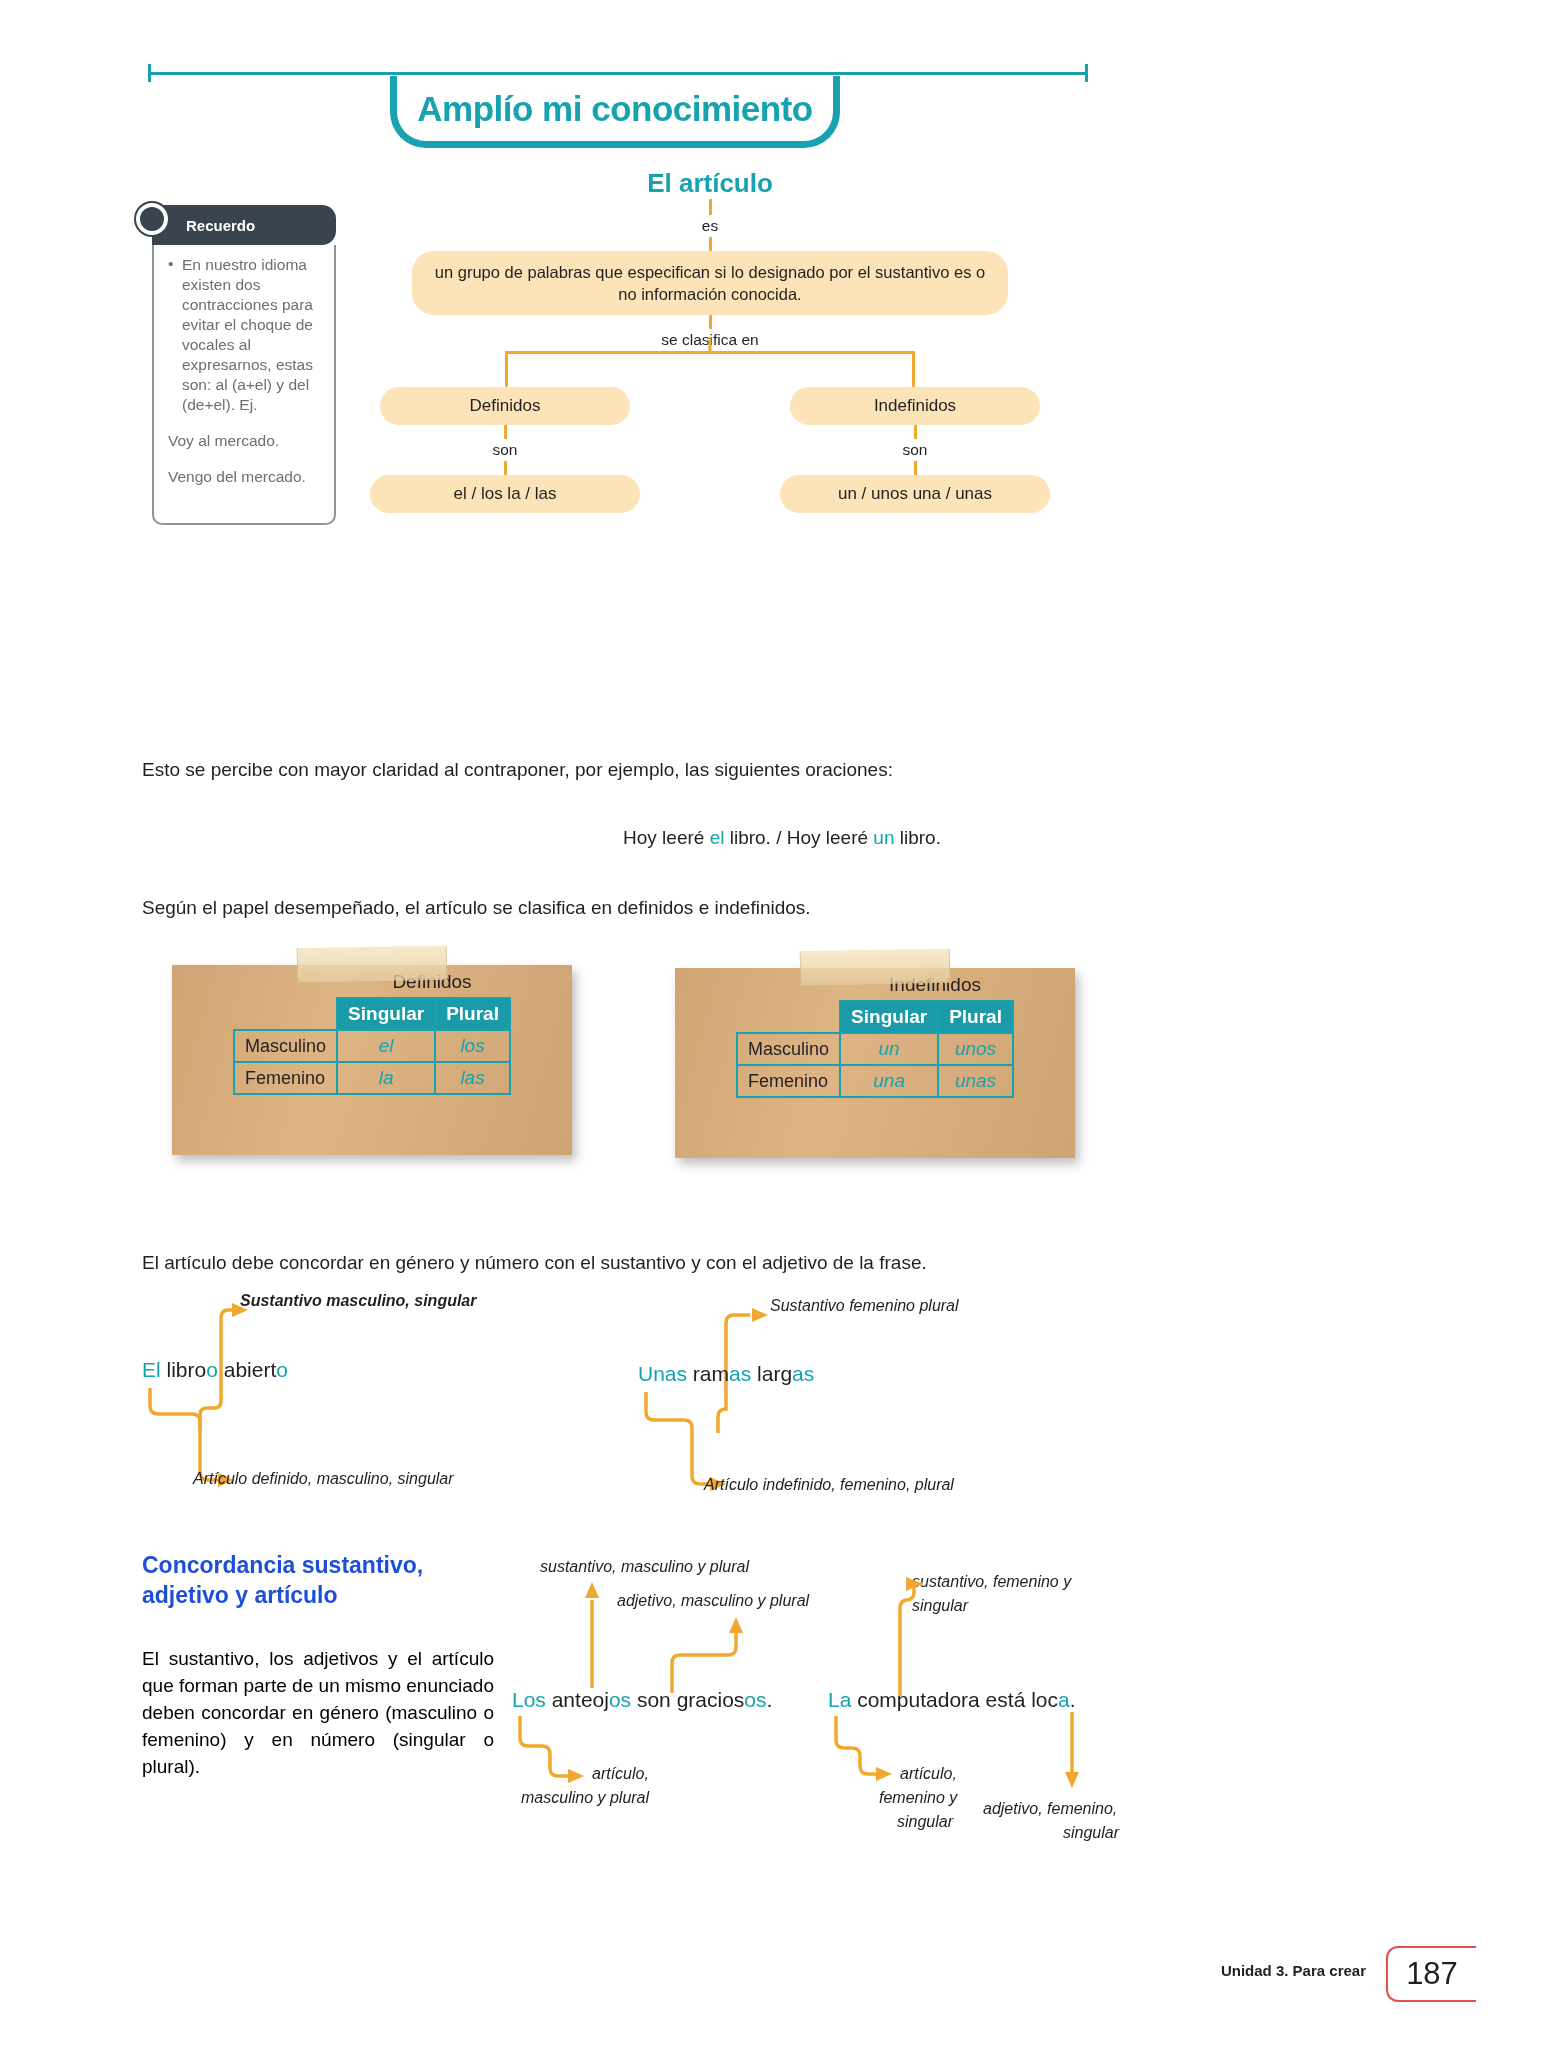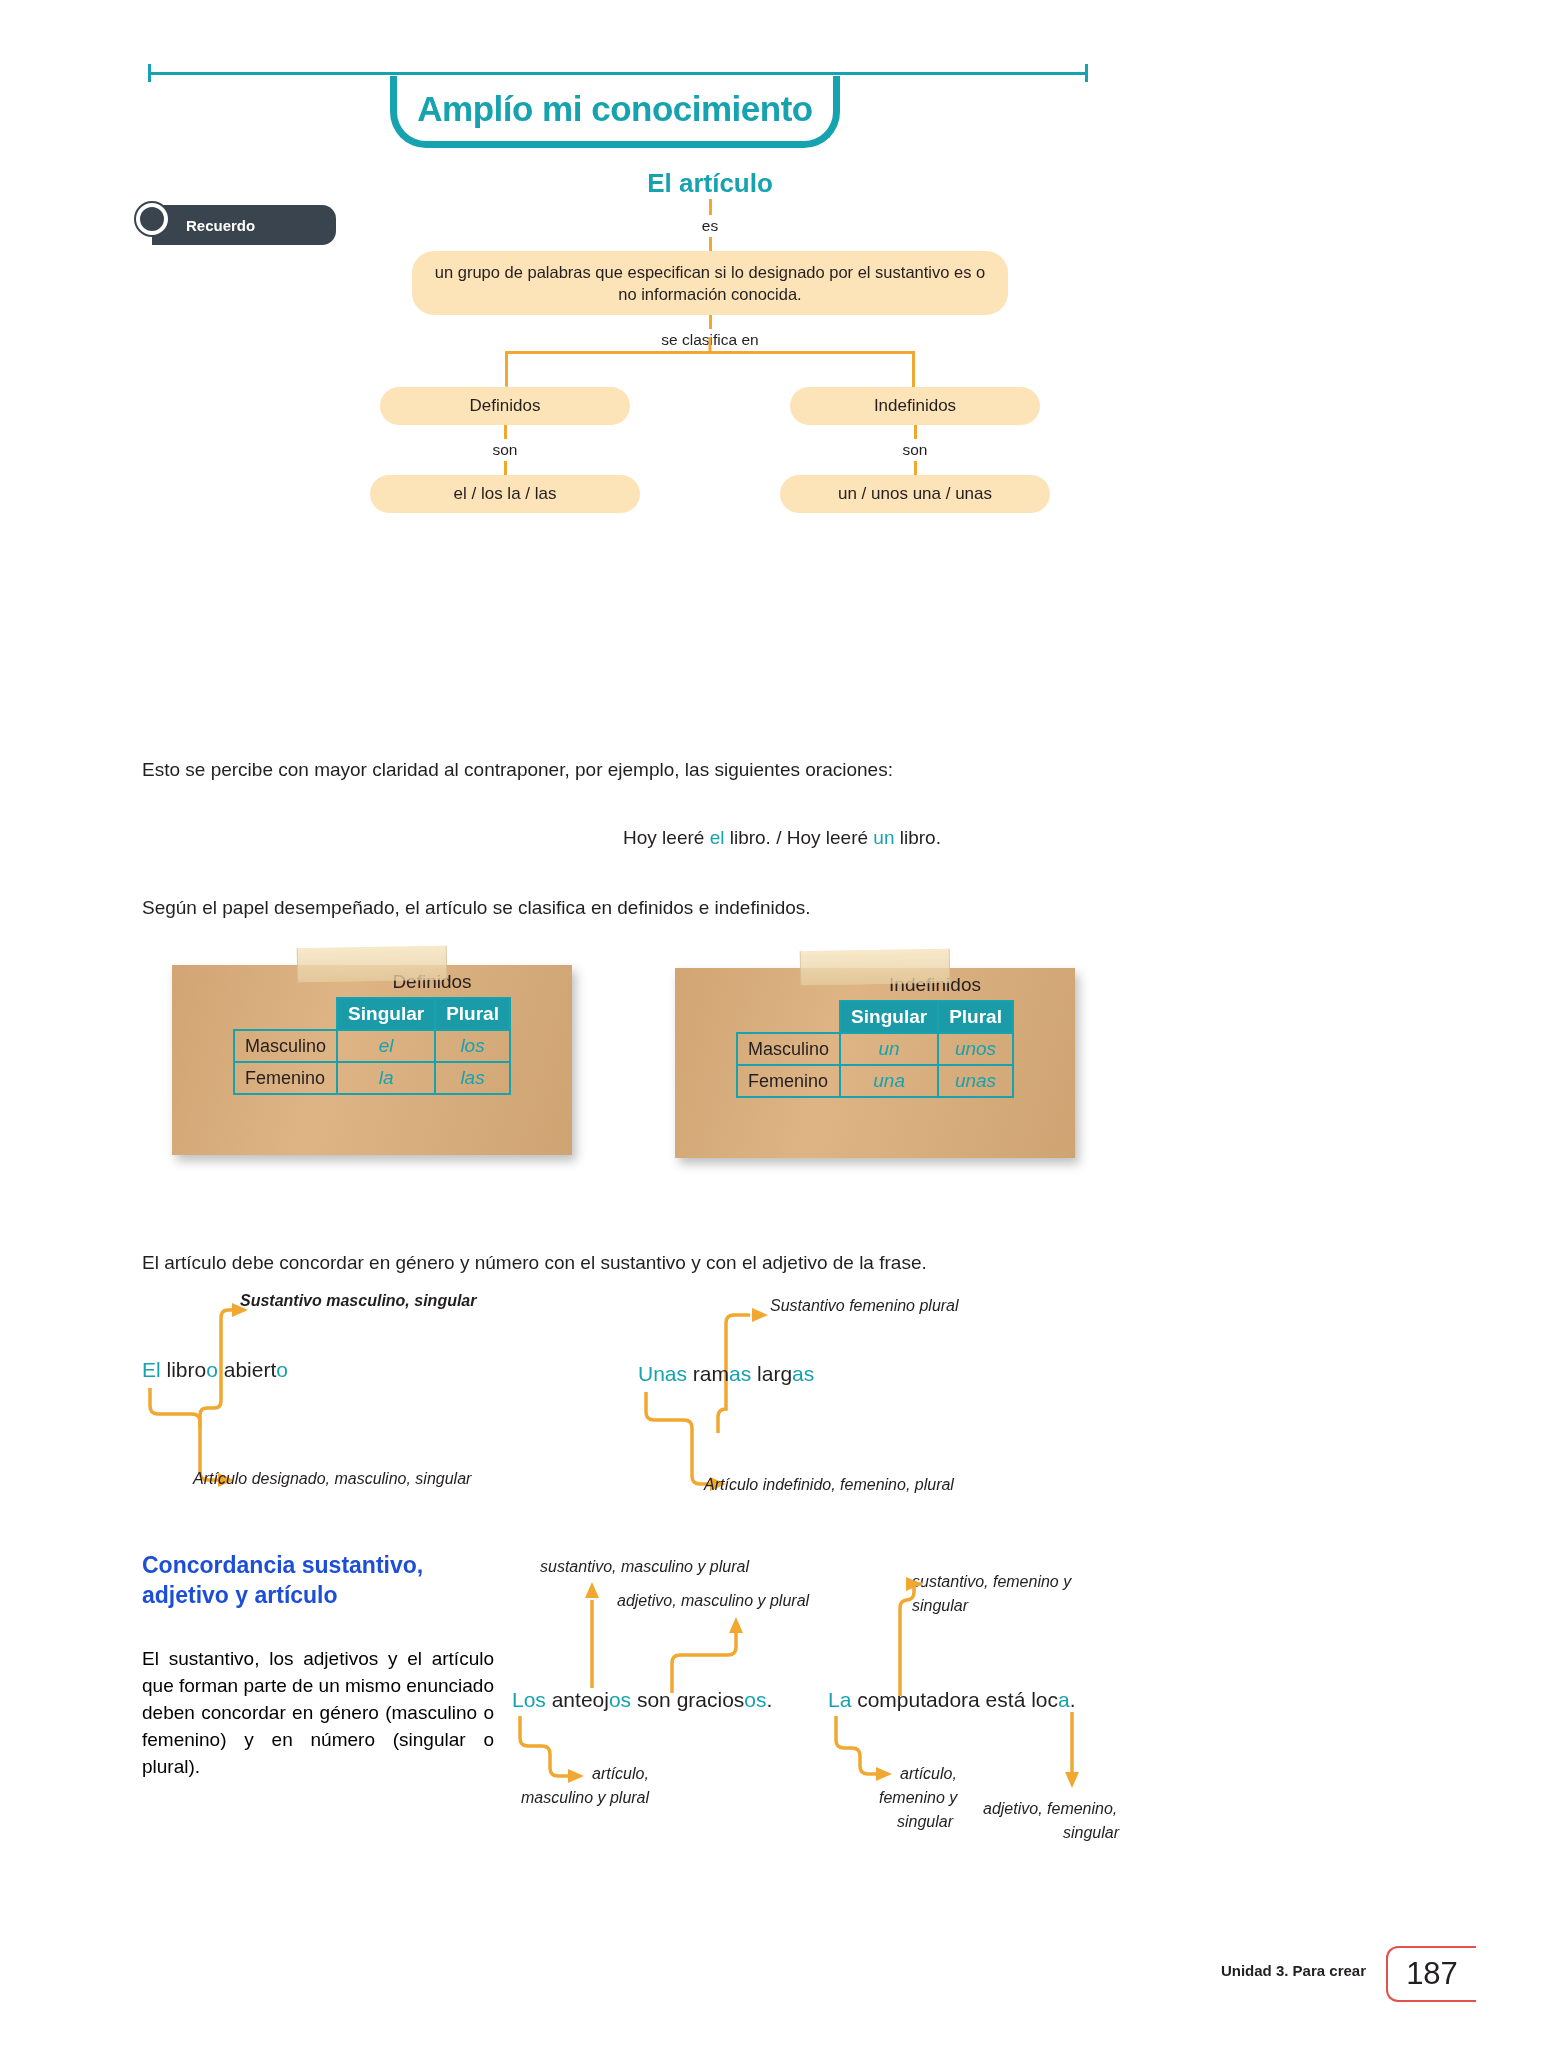--- a/index.html
+++ b/index.html
@@ -119,20 +119,27 @@
   <div class="top-rule"></div>
   <div class="tick-r"></div>
   <div class="banner">
     <span>Amplío mi conocimiento</span>
   </div>
 
   <div class="recuerdo">
     <div class="recuerdo-tab">
       <div class="recuerdo-dot"></div>
       <span>Recuerdo</span>
+    </div>
+    <div class="recuerdo-body">
+      <ul>
+        <li>En nuestro idioma existen dos contracciones para evitar el choque de vocales al expresarnos, estas son:   al (a+el) y del (de+el).   Ej.</li>
+      </ul>
+      <div class="recuerdo-ej">Voy al mercado.</div>
+      <div class="recuerdo-ej">Vengo del mercado.</div>
     </div>
   </div>
 
   <div class="flow">
     <div class="flow-title">El artículo</div>
     <div class="conn" style="height:16px"></div>
     <div class="conn-lbl">es</div>
     <div class="conn" style="height:14px"></div>
     <div class="pill" style="margin:0 32px">un grupo de palabras que especifican si lo designado por el sustantivo es o no información conocida.</div>
     <div class="conn" style="height:14px"></div>
@@ -224,21 +231,21 @@
     <path d="M30,128 L30,115 Q30,108 37,108 L44,108 Q51,108 51,101 L51,18 Q51,10 58,10 L66,10" fill="none" stroke="#f0a830" stroke-width="3.5"></path>
     <polygon points="62,3 78,10 62,17" fill="#f0a830"></polygon>
   </svg>
   <div class="phr" style="left:142px; top:1358px;text-align:right;">
     <span class="teal">El</span><span> libro</span><span class="teal">o</span><span> abiert</span><span class="teal">o</span>
   </div>
   <svg class="arrow" style="left:142px; top:1388px;" width="240" height="110">
     <path d="M8,0 L8,18 Q8,26 16,26 L50,26 Q58,26 58,34 L58,84 Q58,92 66,92 L80,92" fill="none" stroke="#f0a830" stroke-width="3.5"></path>
     <polygon points="76,85 92,92 76,99" fill="#f0a830"></polygon>
   </svg>
-  <div class="ann" style="left:193px; top:1470px;">Artículo designado, masculino, singular</div>
+  <div class="ann" style="left:193px; top:1470px;">Artículo definido, masculino, singular</div>
 
   <div class="ann" style="left:770px; top:1297px;">Sustantivo femenino plural</div>
   <svg class="arrow" style="left:660px; top:1305px;" width="120" height="130">
     <path d="M58,128 L58,112 Q58,104 66,104 L66,104 Q66,104 66,96 L66,18 Q66,10 74,10 L90,10" fill="none" stroke="#f0a830" stroke-width="3.5"></path>
     <polygon points="92,3 108,10 92,17" fill="#f0a830"></polygon>
   </svg>
   <div class="phr" style="left:638px; top:1362px;">
     <span class="teal">Unas</span><span> ram</span><span class="teal">as</span><span> larg</span><span class="teal">as</span>
   </div>
   <svg class="arrow" style="left:638px; top:1392px;" width="260" height="110">

